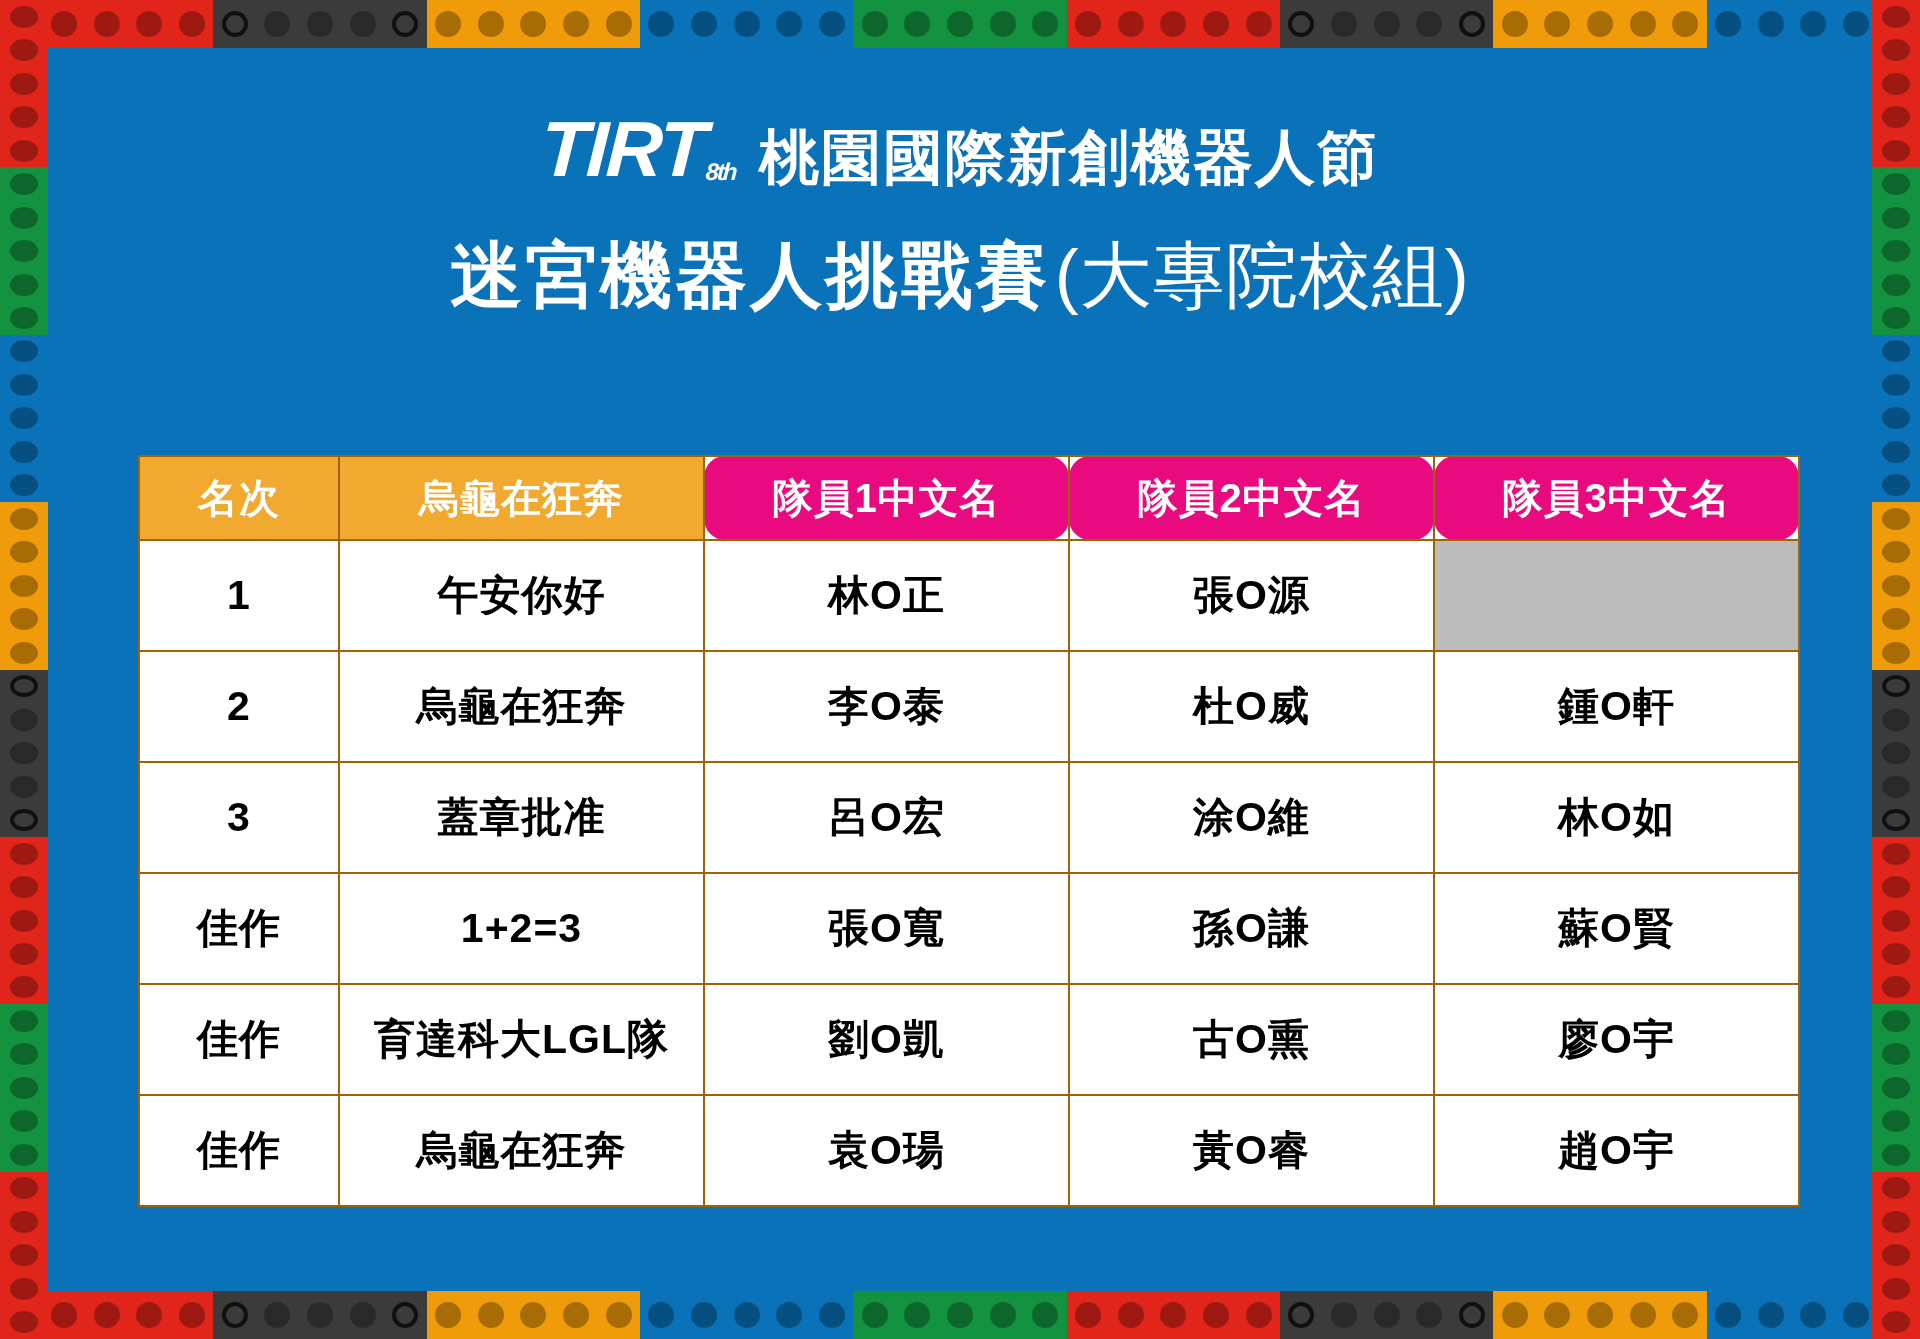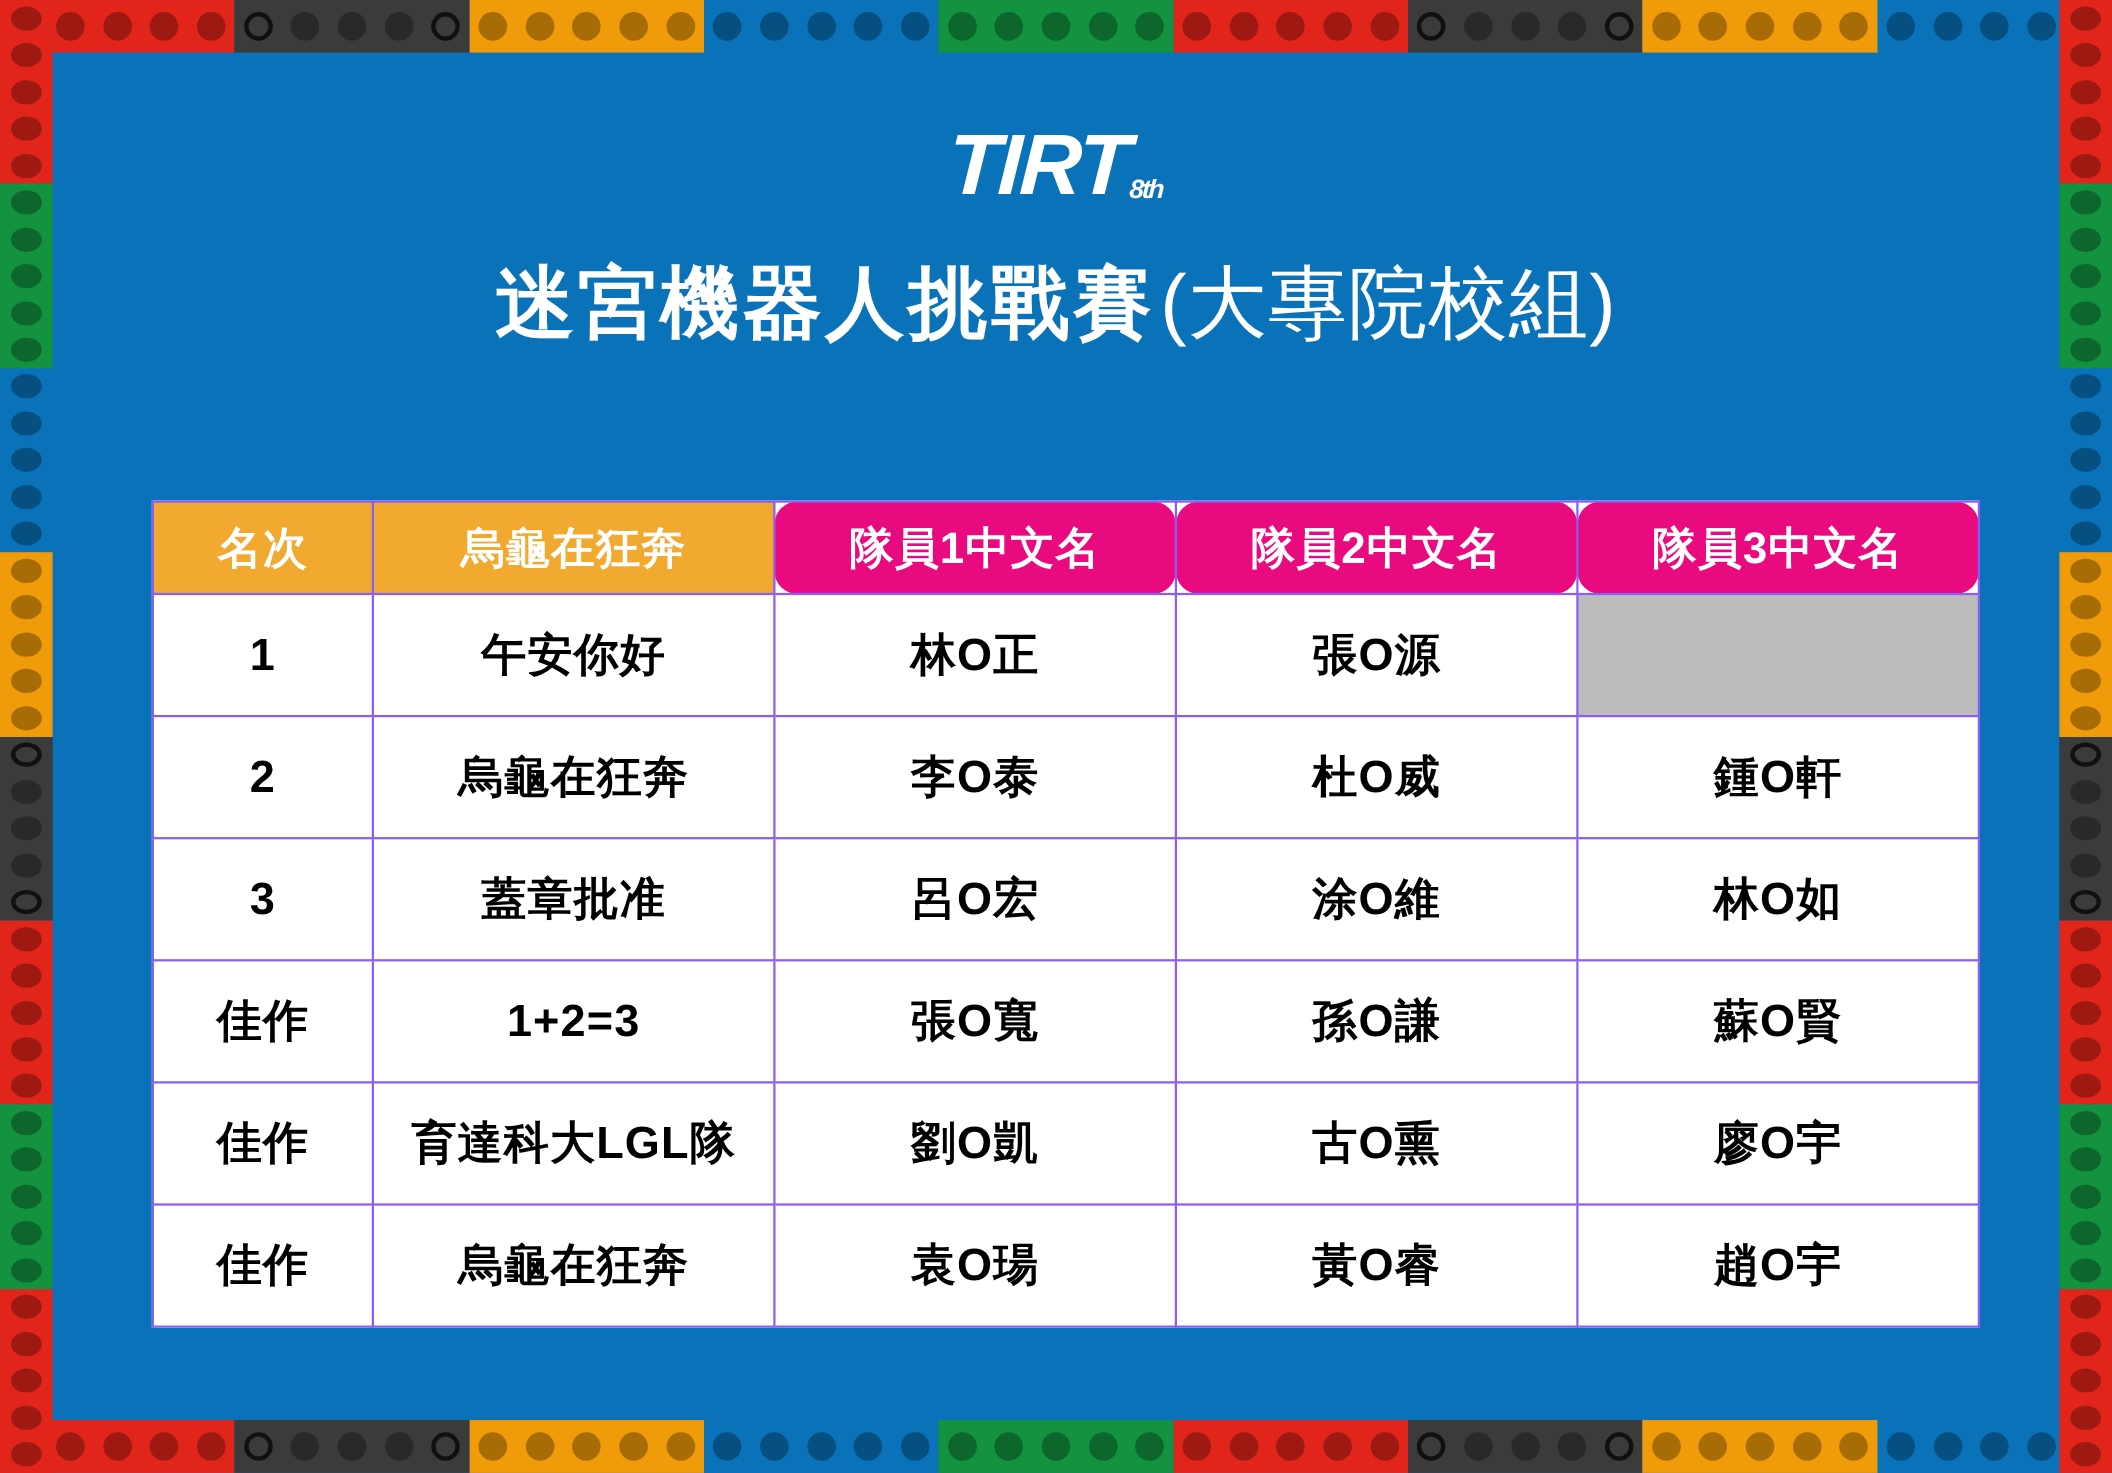--- a/index.html
+++ b/index.html
@@ -88,21 +88,21 @@
     width: 1660px;
   }
   table.results {
     width: 100%;
     border-collapse: collapse;
     table-layout: fixed;
     background: #ffffff;
     border: 2px solid #231f20;
   }
   table.results th, table.results td {
-    border: 2px solid #8b5cf6;
+    border: 2px solid #a16207;
     text-align: center;
     vertical-align: middle;
   }
   table.results th {
     height: 84px;
     font-size: 40px;
     font-weight: bold;
     color: #ffffff;
     letter-spacing: 1px;
   }
@@ -371,20 +371,21 @@
         <span class="stud"></span>
         <span class="stud"></span>
       </div>
     </div>
 
   <div class="header-row">
     <div class="tirt-logo">
       <span>TIRT</span>
       <span class="tirt-sup">8th</span>
     </div>
+    <div class="festival-name">桃園國際新創機器人節</div>
   </div>
 
   <div class="main-title">
     <span class="title-main">迷宮機器人挑戰賽</span>
     <span class="title-sub">(大專院校組)</span>
   </div>
 
   <div class="table-wrap">
     <table class="results">
       <colgroup>

